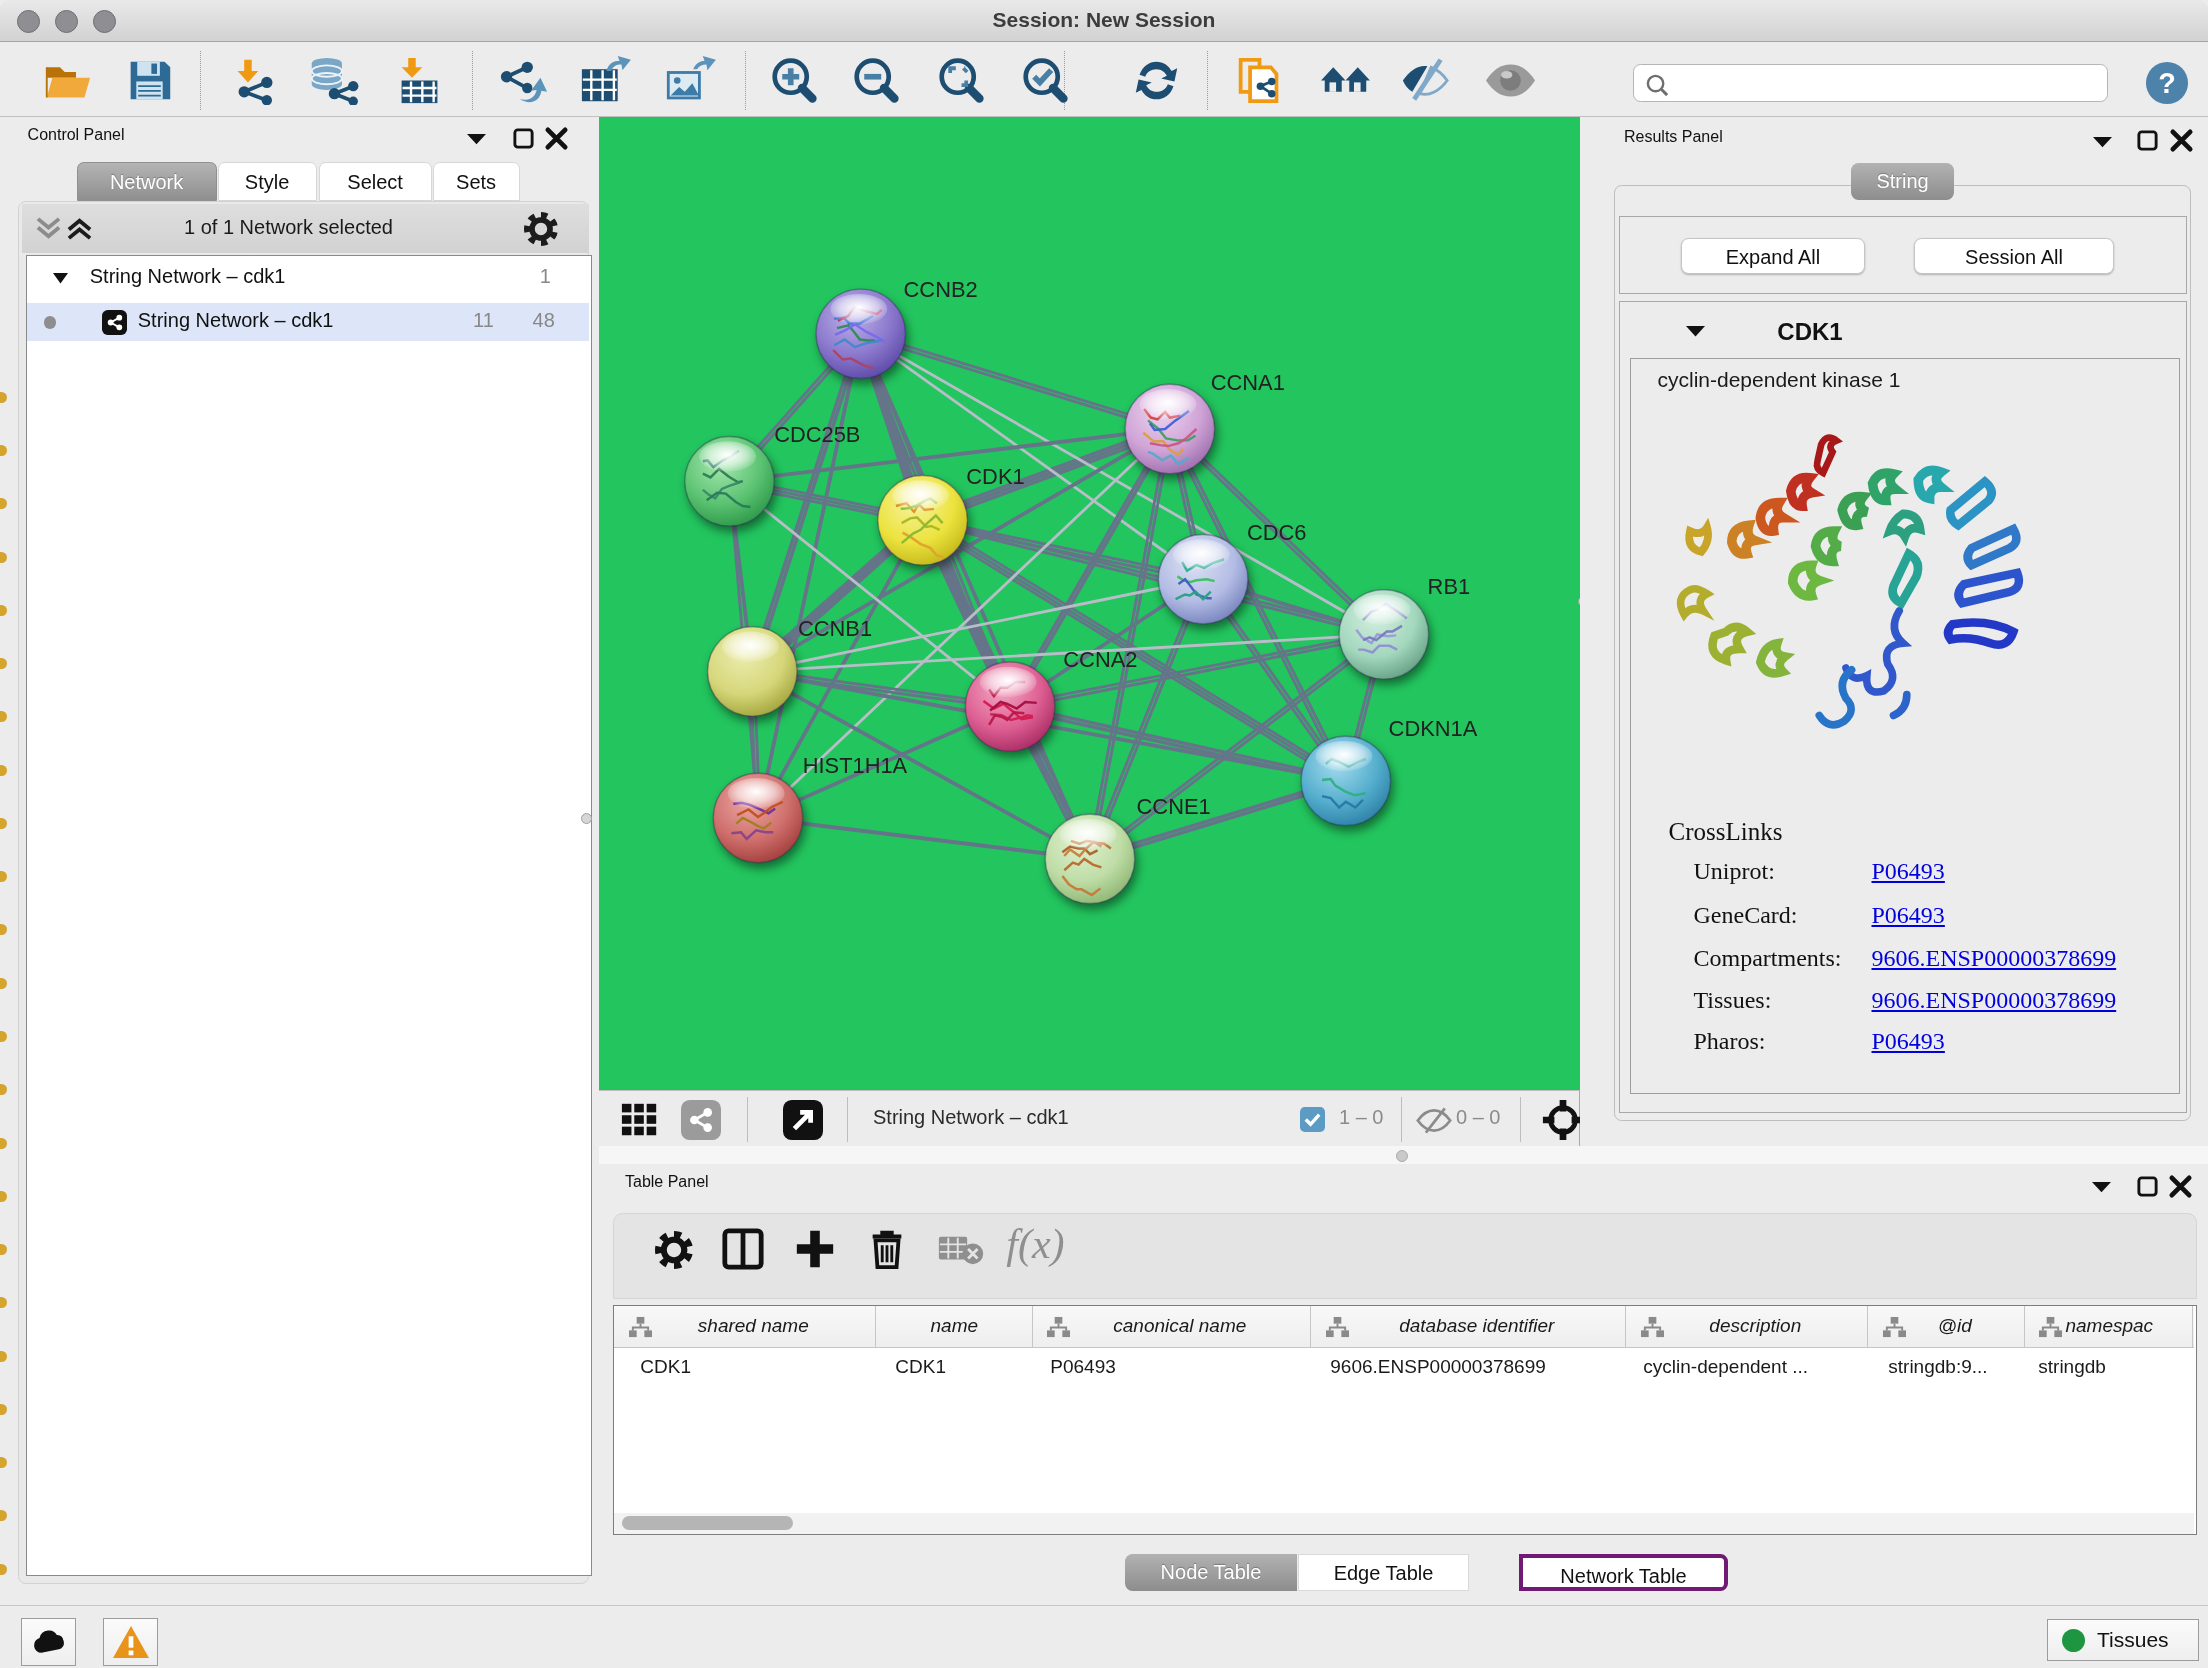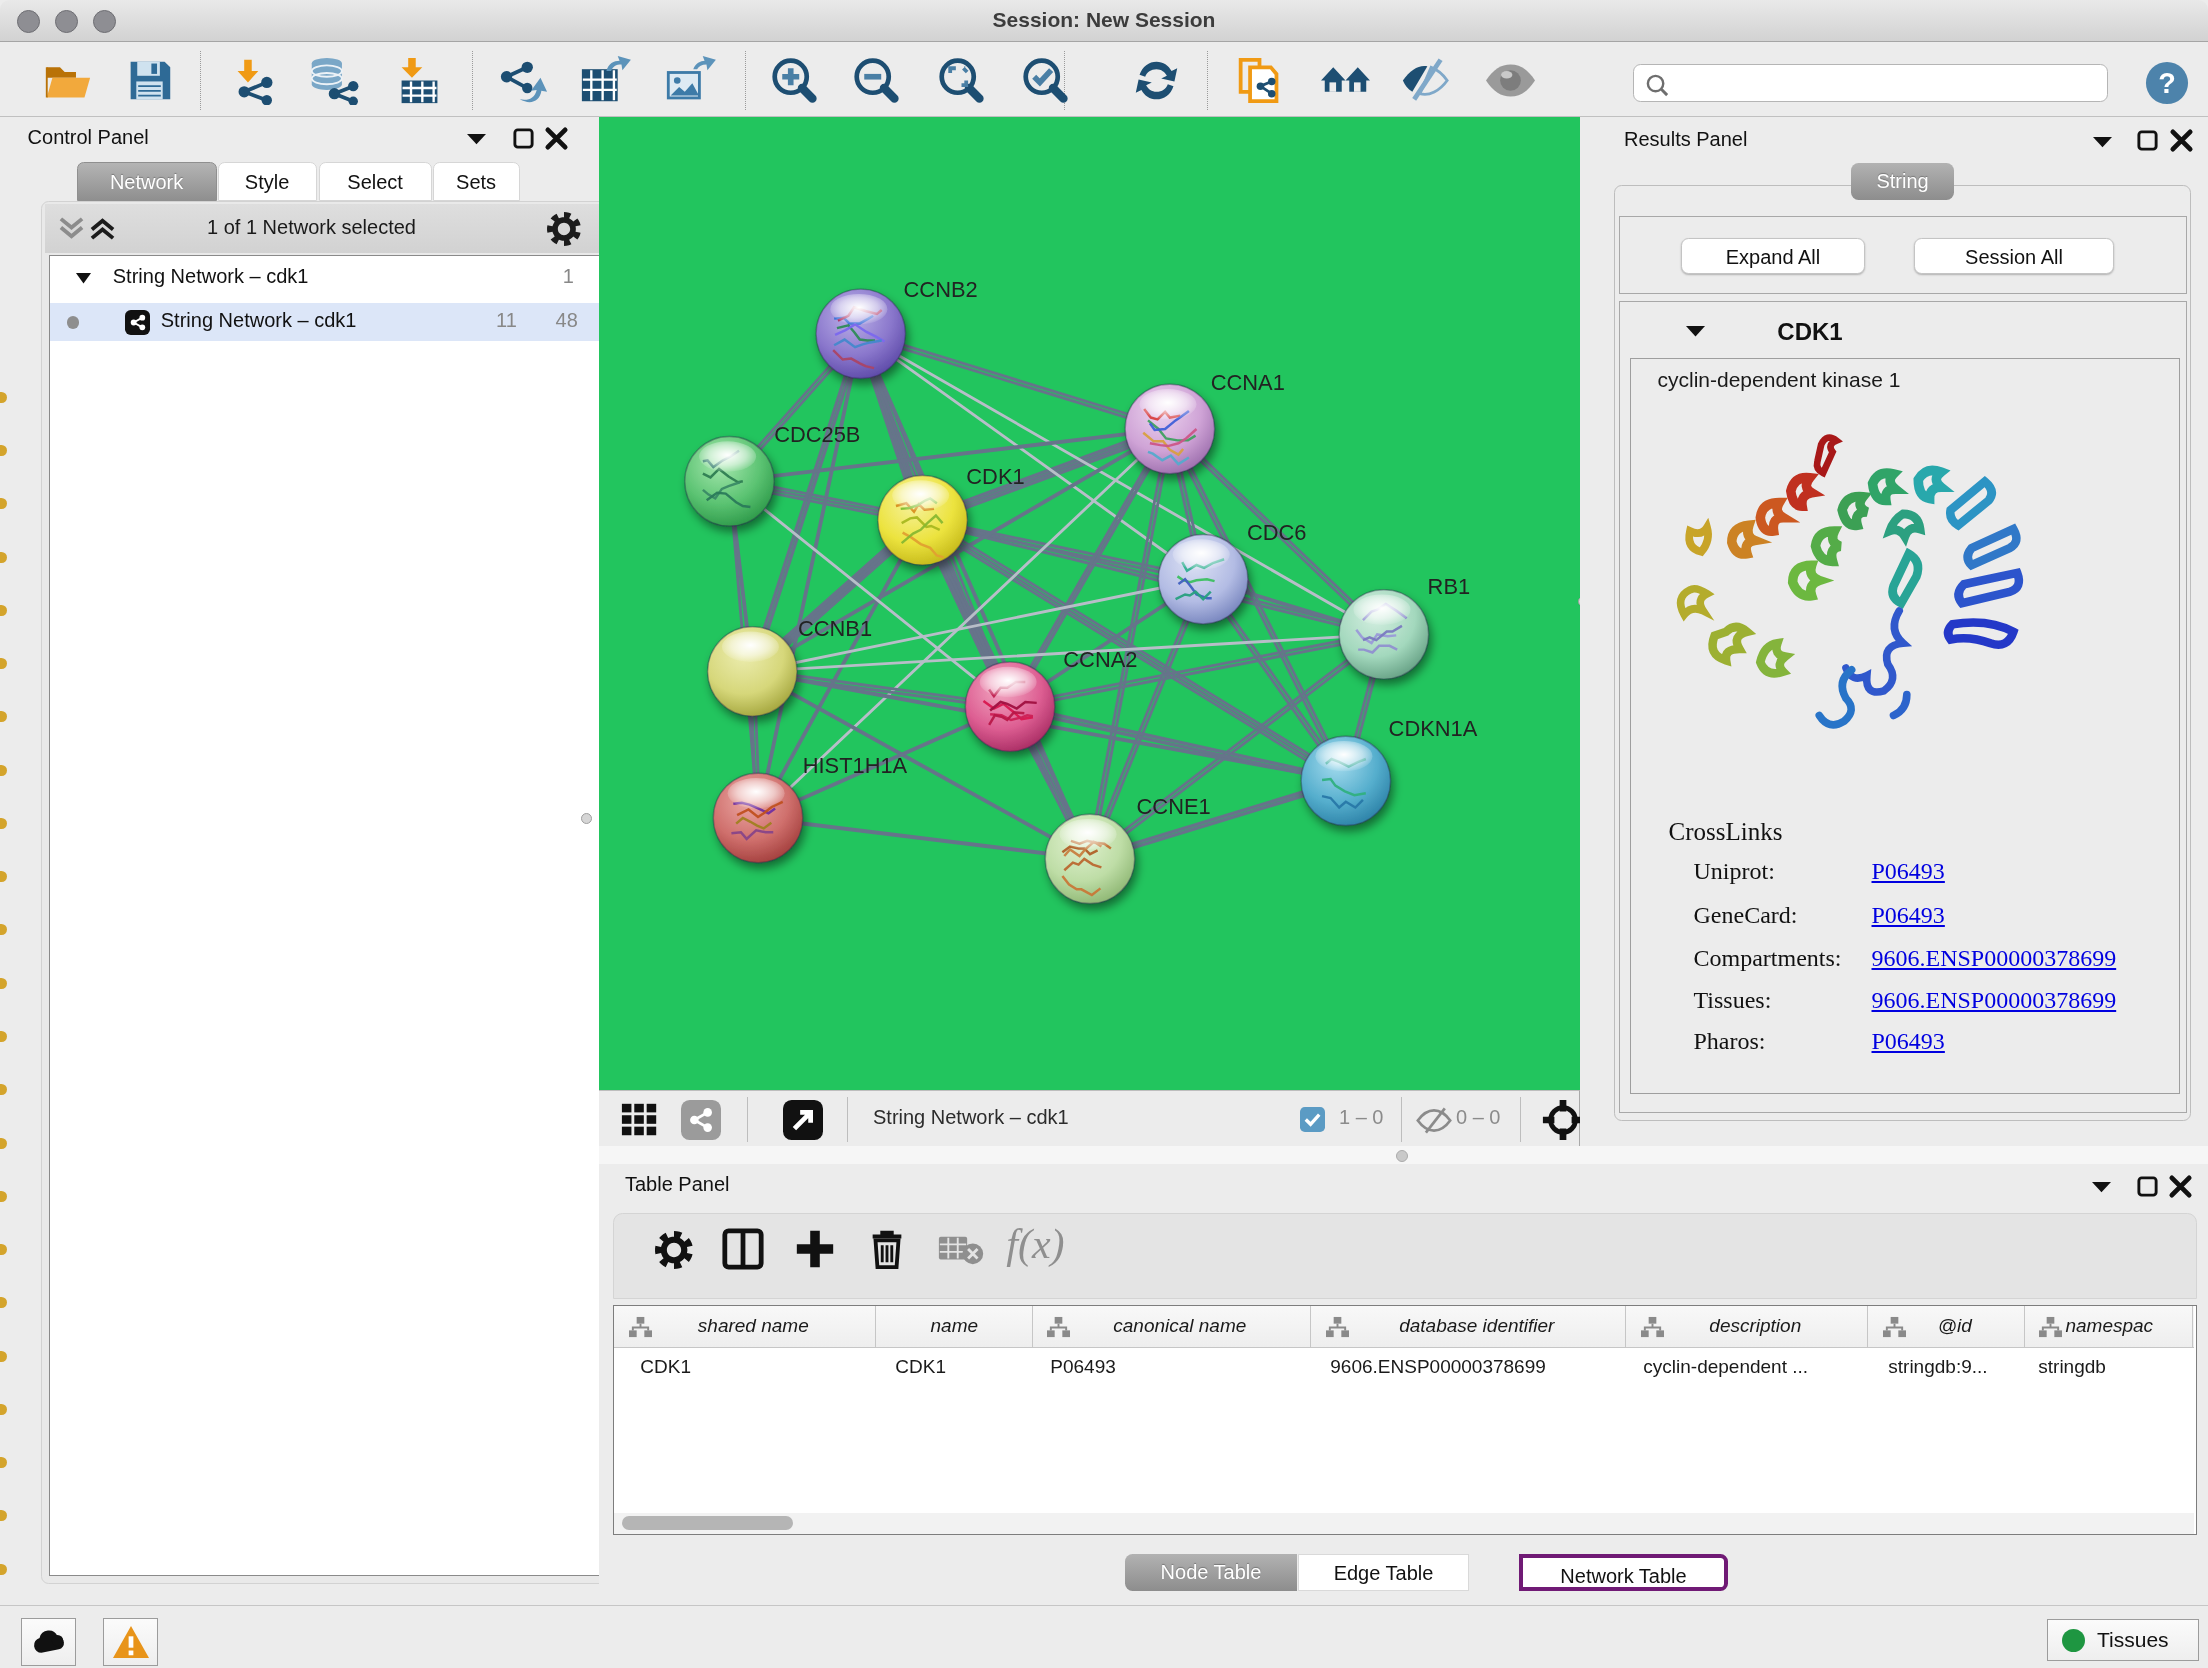--- a/index.html
+++ b/index.html
@@ -14,28 +14,28 @@
 #title { position:absolute; top:7.6px; left:0; width:2208px; text-align:center;
   font-size:21px; font-weight:bold; color:#3c3c3c; }
 
 #toolbar { position:absolute; left:0; top:43px; width:2208px; height:74px; background:#ececec; border-bottom:1px solid #c0c0c0; }
 .tbsep { position:absolute; top:7.6px; height:59px; width:0; border-left:1.9px dotted #9a9a9a; }
 .tbi { position:absolute; top:13.3px; }
 #searchbox { position:absolute; left:1633px; top:21px; width:475px; height:38px; background:#fff;
   border:1px solid #b5b5b5; border-radius:7.6px; }
 
 #cpanel { position:absolute; left:7.6px; top:117px; width:592px; height:1488px; background:#ececec; border-right:1px solid #a9a9a9; }
-.ptitle { font-size:20px; color:#111; }
+.ptitle { font-size:16px; color:#111; }
 .pctrl { position:absolute; top:10.5px; }
 #cptabs { position:absolute; left:69px; top:45px; height:39px; }
 .tab { position:absolute; top:0; height:39px; text-align:center; font-size:20px; line-height:39px; color:#111;
   background:#fff; border:1px solid #d6d6d6; border-radius:6.7px 6.7px 0 0; }
 .tabsel { background:linear-gradient(#b4b4b4,#8f8f8f); color:#fff; text-shadow:0 -1px 1px #777; border:1px solid #8f8f8f; }
 #cpinner { position:absolute; left:10.5px; top:84px; width:571px; height:1383px; background:#e9e9e9;
-  border:1px solid #d2d2d2; border-radius:7.6px;margin-left:23px; }
+  border:1px solid #d2d2d2; border-radius:7.6px; }
 #cpsub { position:absolute; left:2.9px; top:1.9px; width:567px; height:49px; background:linear-gradient(#dedede,#d2d2d2); }
 #cplist { position:absolute; left:6.7px; top:53px; width:566px; height:1321px; background:#fff; border:1.9px solid #8a8a8a; }
 .row1 { position:absolute; left:0; top:0; width:562px; height:47px; }
 .row2 { position:absolute; left:0; top:47px; width:562px; height:38px; background:#dce6f8; }
 
 #netview { position:absolute; left:599px; top:117px; width:981px; height:973px; background:#22c55e; }
 #netbar { position:absolute; left:599px; top:1090px; width:981px; height:56px; background:#ececec;
   border-top:1px solid #bdbdbd; border-right:1px solid #a9a9a9; }
 #splith { position:absolute; left:599px; top:1146px; width:1609px; height:18px; background:#f6f6f6; }
 

